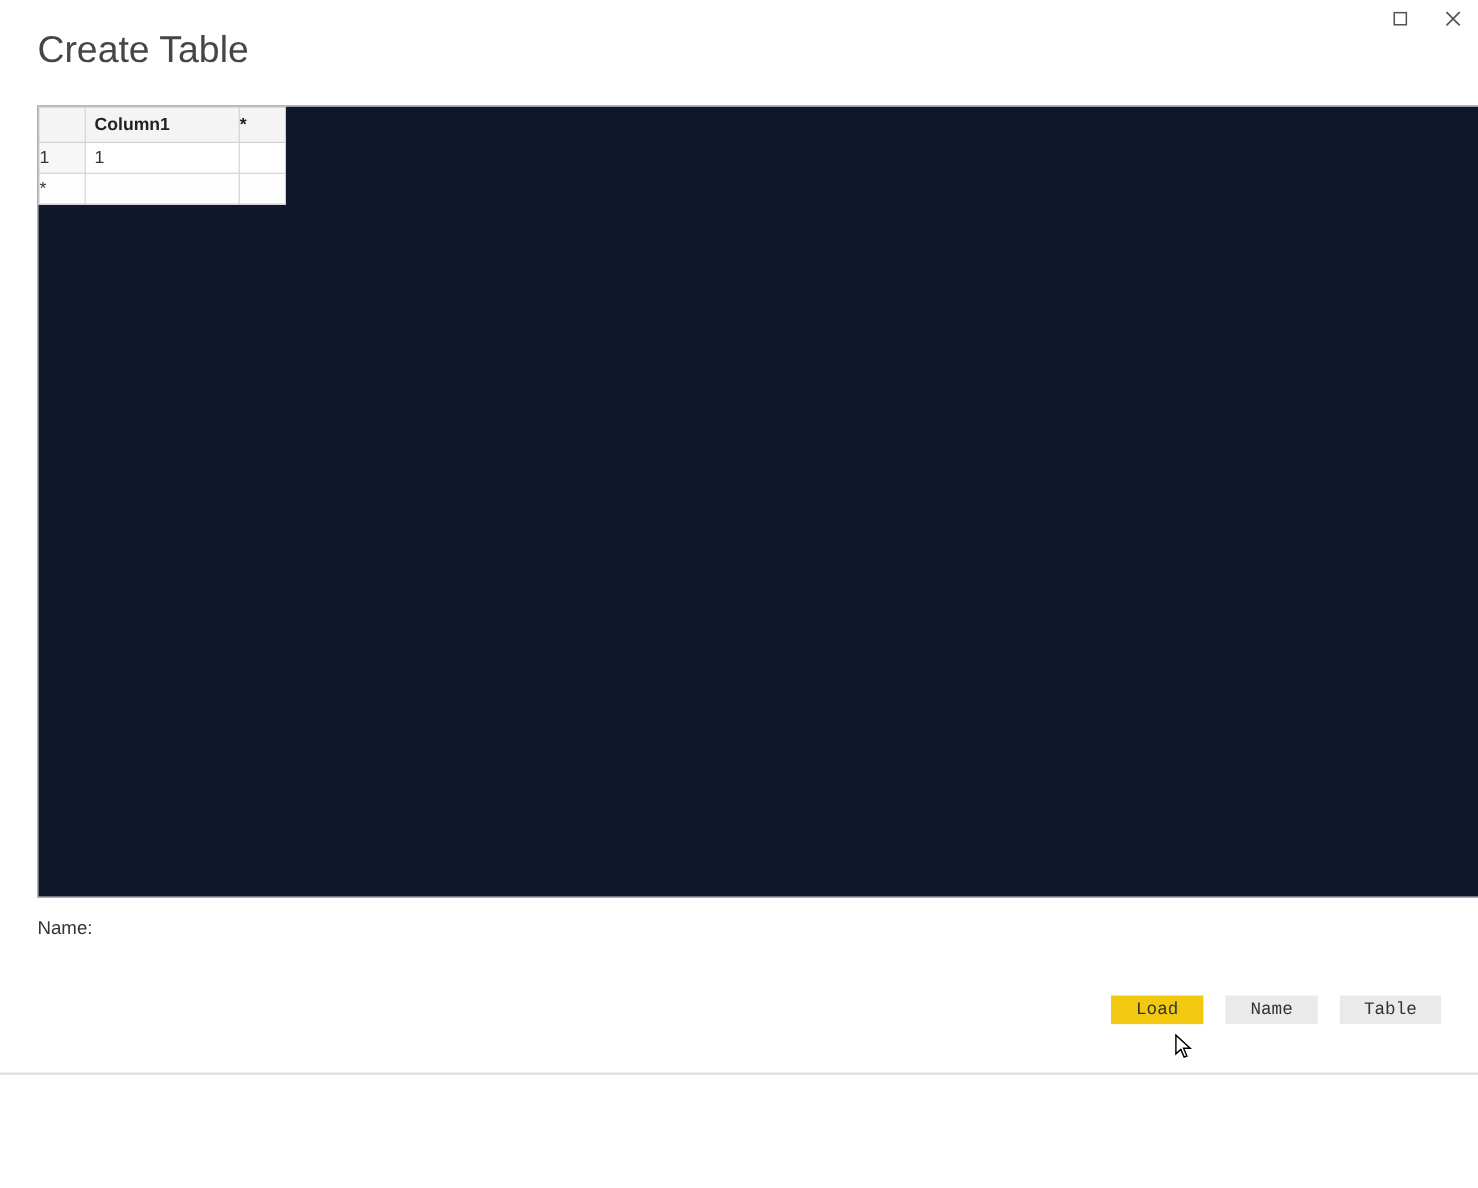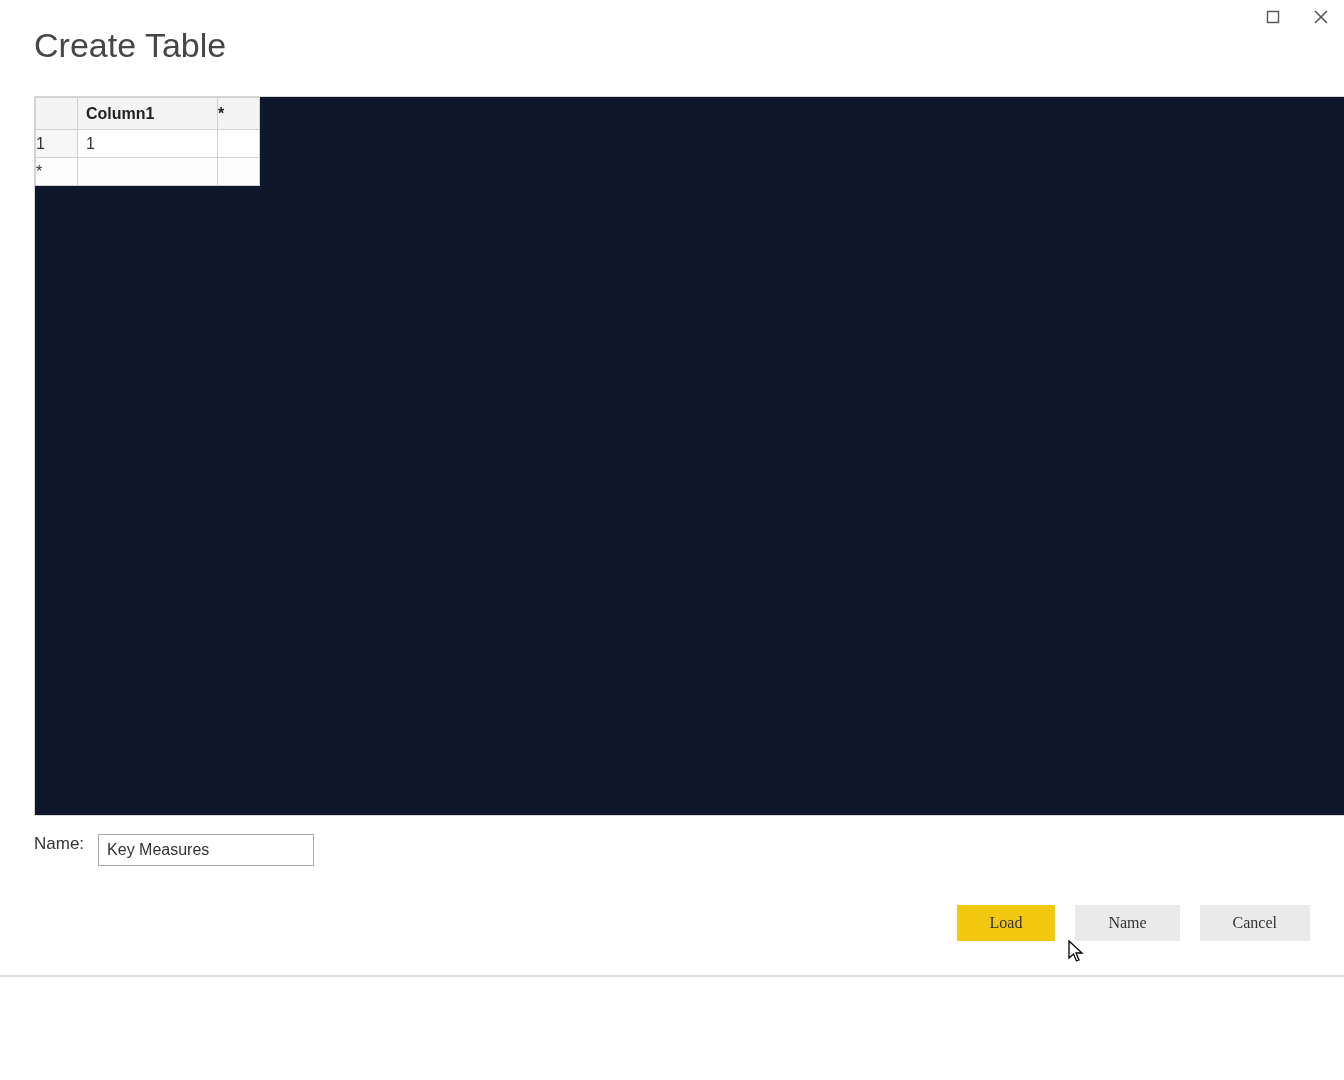--- a/index.html
+++ b/index.html
@@ -62,22 +62,23 @@
     .col-add    { width: 42px; text-align: center; background: #fff; color:#777; font-weight:normal;}
     table.data-grid thead th { background: #f4f4f4; font-weight: 600; color:#222; height:32px; }
     table.data-grid thead th.col-rownum { background:#f4f4f4; }
     table.data-grid thead th.col-add { background:#f4f4f4; }
     .row-new td, .row-new th { background:#fdfdfd; color:#999; }
     .name-row {
       position: absolute;
       left: 34px;
       top: 834px;
       display: flex;
-      align-items: flex-start;
+      align-items: flex-end;
       gap: 14px;
+      flex-direction: column;
     }
     .name-label {
       font-size: 17px;
       color: #333;
     }
     .name-input {
       width: 216px;
       height: 32px;
       border: 1px solid #aaa;
       padding: 0 8px;
@@ -87,27 +88,27 @@
     }
     .button-row {
       position: absolute;
       right: 34px;
       top: 905px;
       display: flex;
       gap: 20px;
     }
     .btn {
       min-width: 84px;
-      height: 36px;
-      padding: 0 33px;
+      height: 26px;
+      padding: 0 22px;
       font-size: 16px;
       color: #333;
       border: none;
       cursor: pointer;
-      font-family: Liberation Serif, serif;
+      font-family: Liberation Mono, monospace;
       display: flex;
       align-items: center;
       justify-content: center;
     }
     .btn-primary { background: #f2c811; }
     .btn-secondary { background: #eaeaea; }
     .cursor {
       position: absolute;
       left: 1068px;
       top: 940px;
@@ -156,26 +157,25 @@
         <th class="col-rownum">*</th>
         <td class="col-data"></td>
         <td class="col-add"></td>
       </tr>
     </tbody>
   </table>
 </div>
 
 <div class="name-row">
   <span class="name-label">Name:</span>
-  <input class="name-input" type="text" value="Key Measures" style="">
 </div>
 
 <div class="button-row">
   <button class="btn btn-primary">Load</button>
   <button class="btn btn-secondary">Name</button>
-  <button class="btn btn-secondary">Cancel</button>
+  <button class="btn btn-secondary">Table</button>
 </div>
 
 <div class="sep-bottom"></div>
 
 <svg class="cursor" width="18" height="24" viewBox="0 0 18 24">
   <path d="M1 1 L1 18 L5.5 14 L8.5 21 L11 20 L8 13 L14 13 Z" fill="#fff" stroke="#000" stroke-width="1.3"></path>
 </svg>
 
 </body></html>

